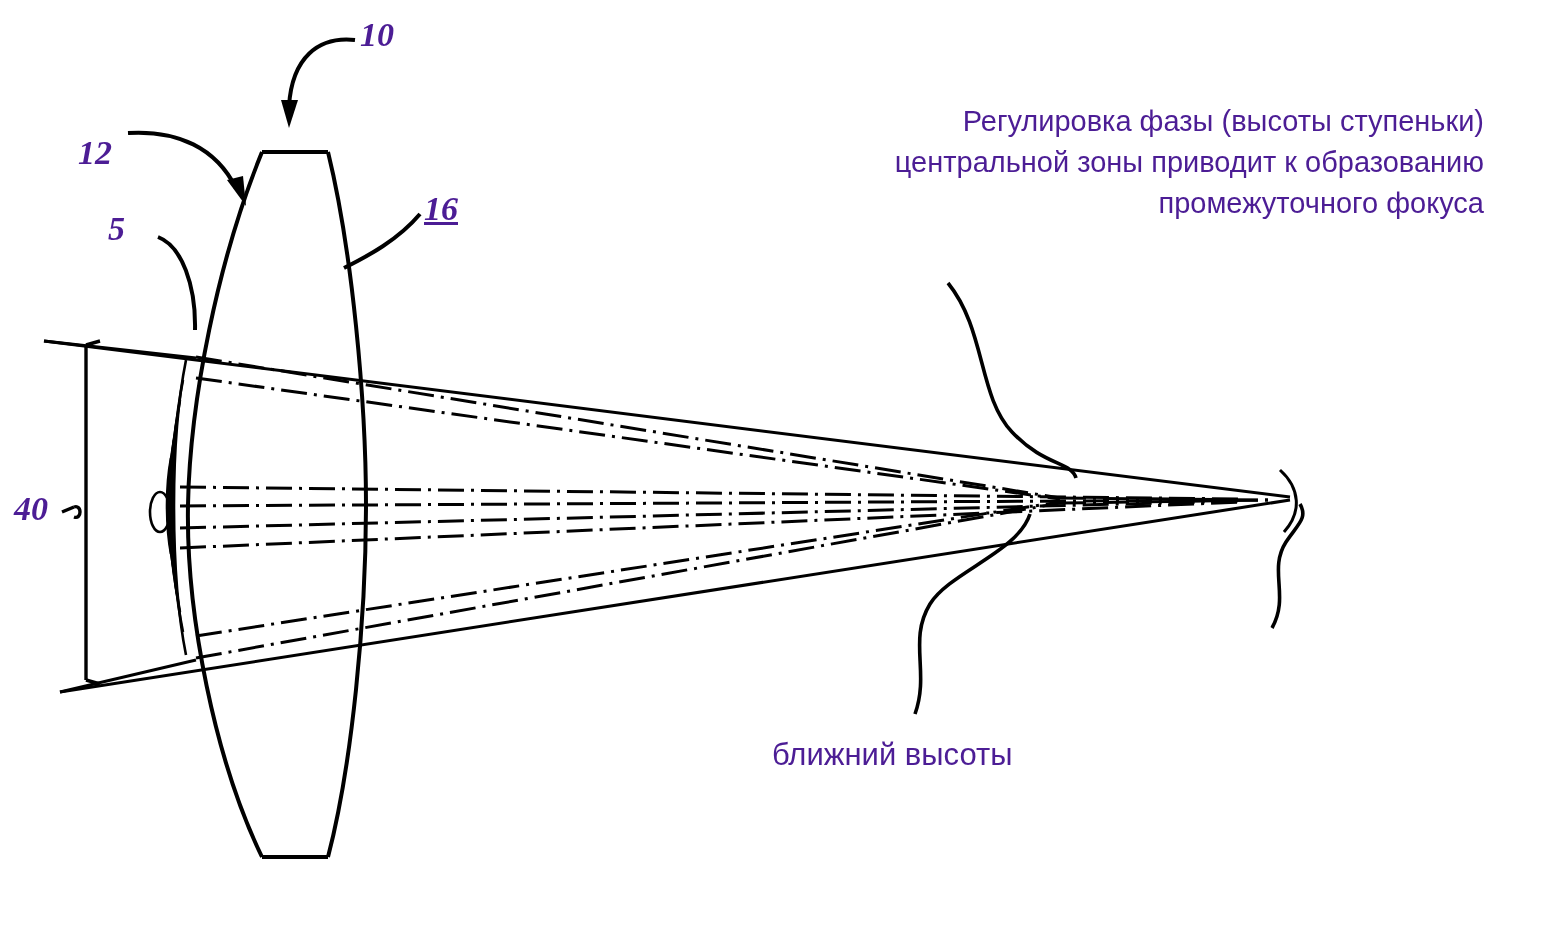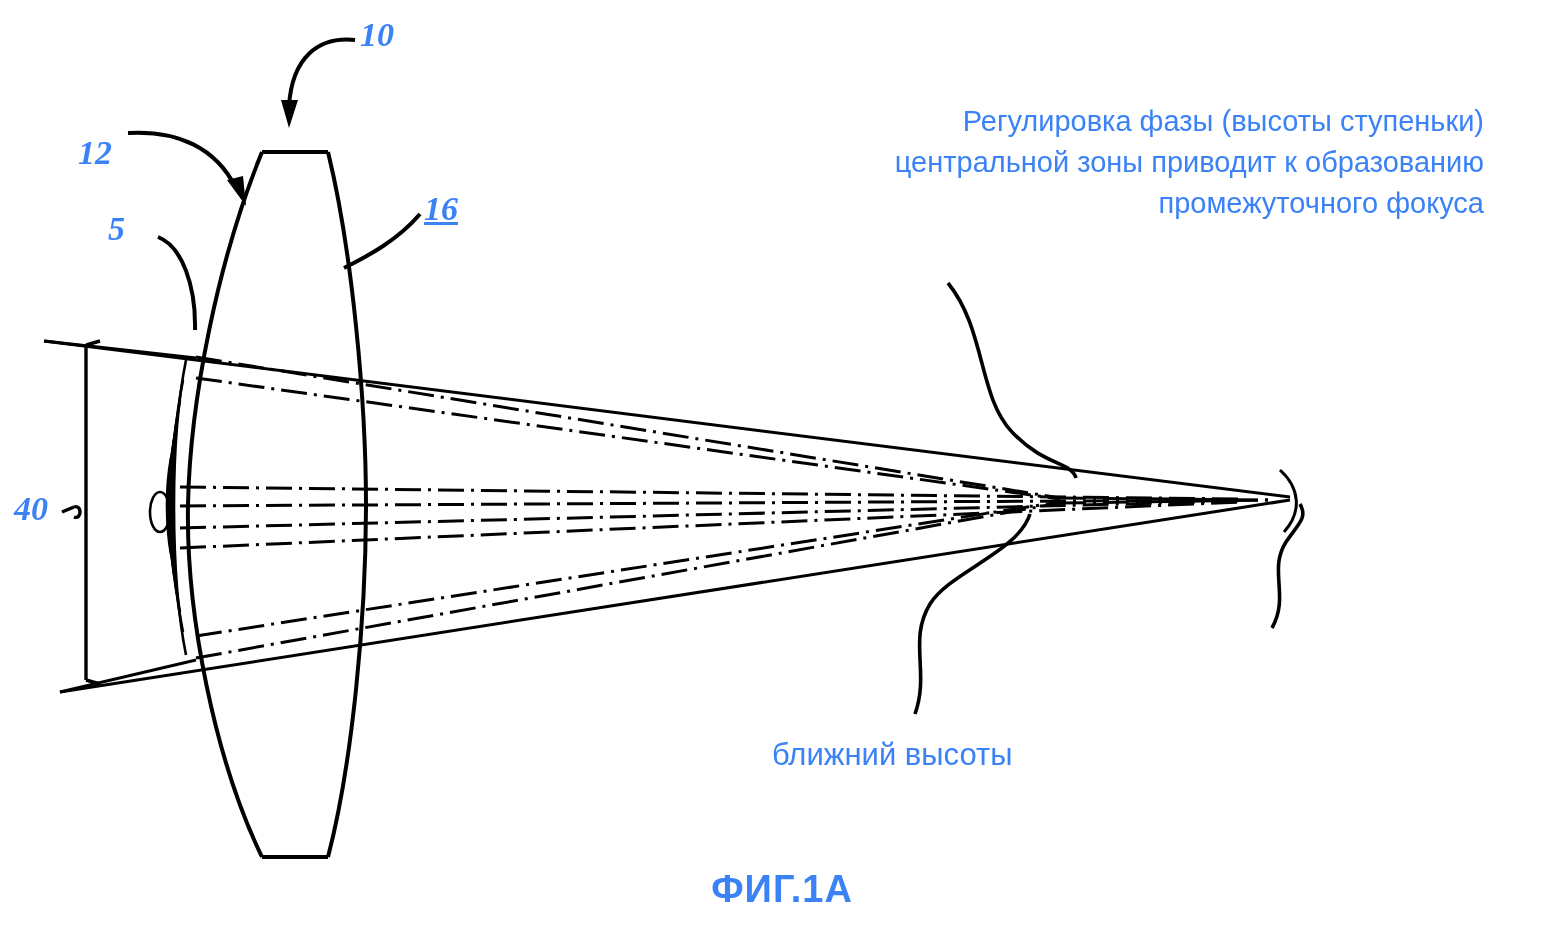--- a/index.html
+++ b/index.html
@@ -19,21 +19,21 @@
   #figure-svg {
     position: absolute;
     left: 0;
     top: 0;
     width: 1564px;
     height: 940px;
   }
   .lbl {
     position: absolute;
     white-space: pre;
-    color: #3b82f6;
+    color: #4c1d95;
     font-family: "Liberation Sans", sans-serif;
   }
   .ref-num {
     font-size: 34px;
     font-weight: bold;
     font-style: italic;
     font-family: "Liberation Serif", serif;
   }
   #ref-10 { left: 360px; top: 16px; }
   #ref-12 { left: 78px; top: 115px; margin-top: 19px; }
@@ -157,15 +157,14 @@
   <div class="lbl ref-num" id="ref-12">12</div>
   <div class="lbl ref-num" id="ref-14">5</div>
   <div class="lbl ref-num" id="ref-16">16</div>
   <div class="lbl ref-num" id="ref-20">40</div>
 
   <div class="lbl" id="annotation-block">Регулировка фазы (высоты ступеньки)
 центральной зоны приводит к образованию
 промежуточного фокуса</div>
   <div class="lbl" id="label-near-focus">ближний высоты</div>
 
-  <div class="lbl" id="fig-caption">ФИГ.1А</div>
 
 </div>
 
 </body></html>

